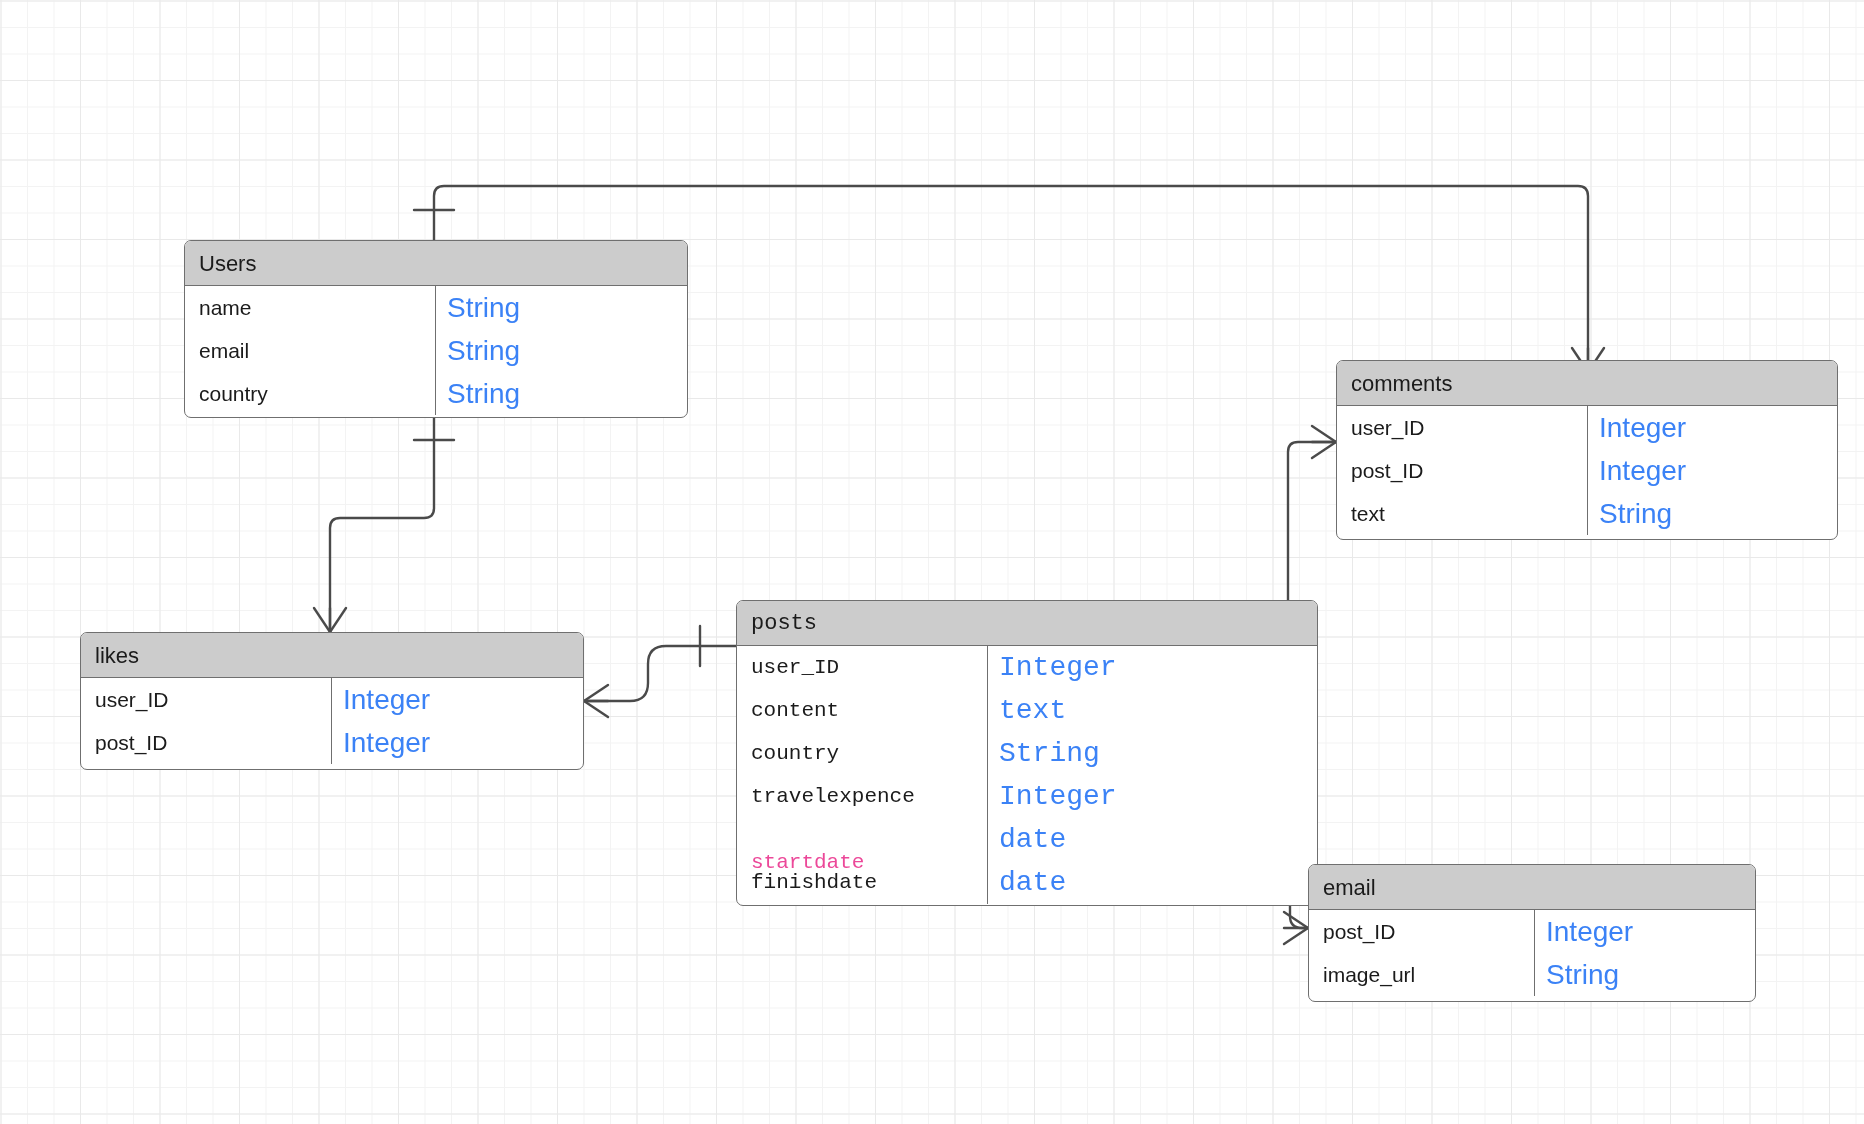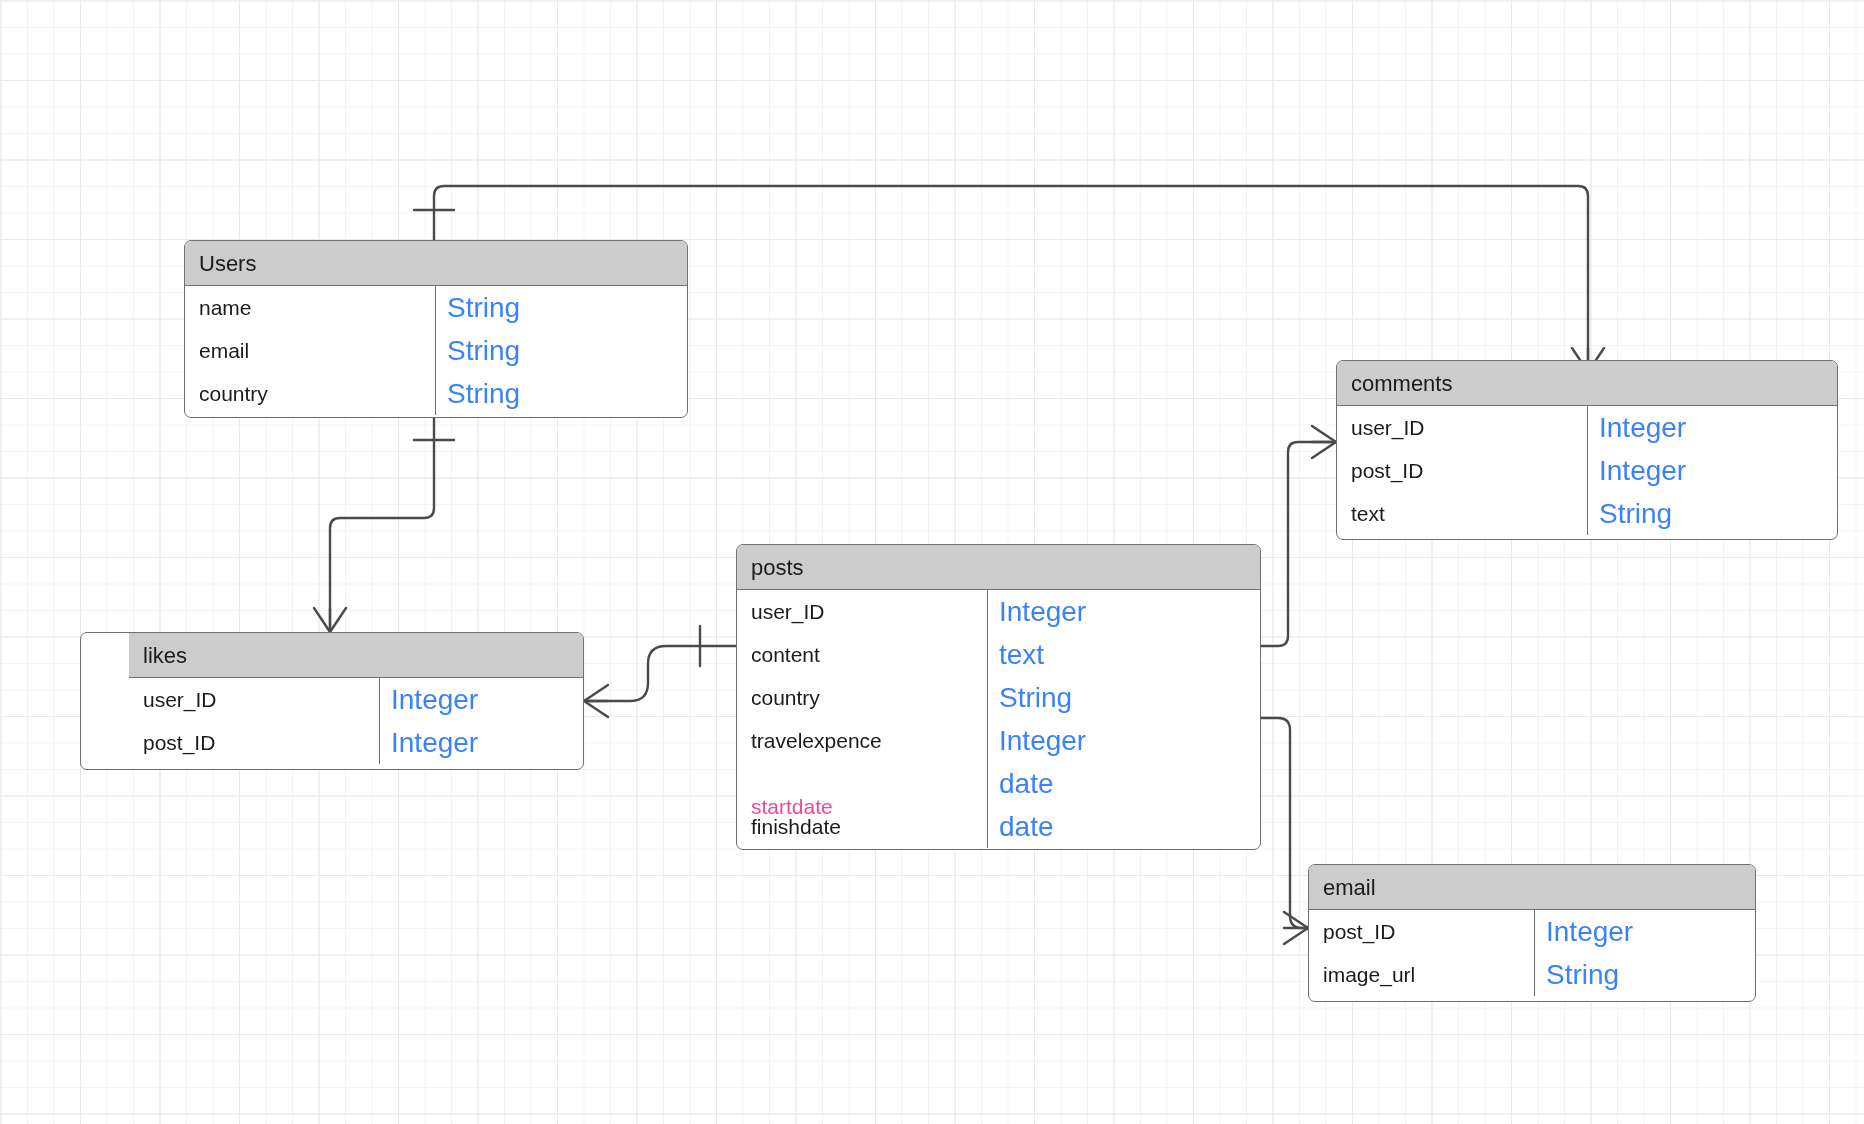--- a/index.html
+++ b/index.html
@@ -161,36 +161,36 @@
         <div class="attr-name" style="width: 250px;">email</div>
         <div class="attr-type">String</div>
       </div>
       <div class="attr-row">
         <div class="attr-name" style="width: 250px;">country</div>
         <div class="attr-type">String</div>
       </div>
     </div>
   </div>
 
-  <div class="entity" id="ent-likes" style="left: 80px; top: 632px; width: 504px; height: 138px; padding-left: 48px;">
+  <div class="entity" id="ent-likes" style="left: 80px; top: 632px; width: 504px; height: 138px;">
     <div class="entity-header">likes</div>
     <div class="entity-body">
       <div class="col-divider" style="left: 250px;"></div>
       <div class="attr-row">
         <div class="attr-name" style="width: 250px;">user_ID</div>
         <div class="attr-type">Integer</div>
       </div>
       <div class="attr-row">
         <div class="attr-name" style="width: 250px;">post_ID</div>
         <div class="attr-type">Integer</div>
       </div>
     </div>
   </div>
 
-  <div class="entity" id="ent-posts" style="left: 736px; top: 544px; width: 525px; height: 306px;">
+  <div class="entity" id="ent-posts" style="left: 736px; top: 600px; width: 582px; height: 306px; font-family: Liberation Mono, monospace;">
     <div class="entity-header">posts</div>
     <div class="entity-body">
       <div class="col-divider" style="left: 250px;"></div>
       <div class="attr-row">
         <div class="attr-name" style="width: 250px;">user_ID</div>
         <div class="attr-type">Integer</div>
       </div>
       <div class="attr-row">
         <div class="attr-name" style="width: 250px;">content</div>
         <div class="attr-type">text</div>

